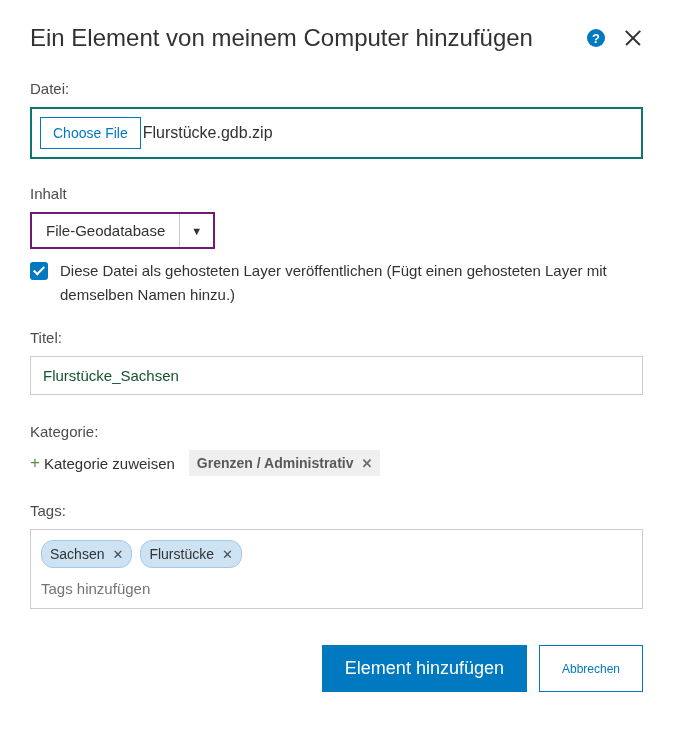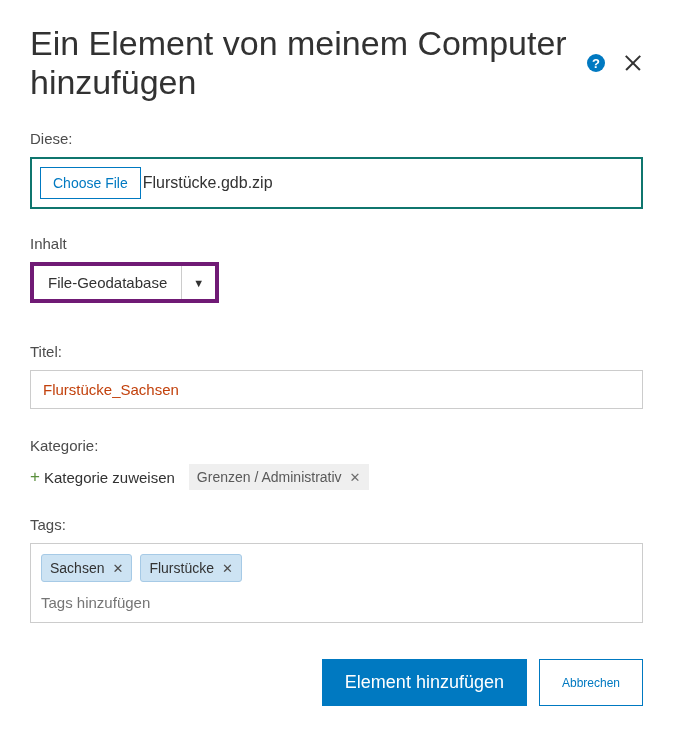--- a/index.html
+++ b/index.html
@@ -12,21 +12,21 @@
     .dialog {
       padding: 24px 30px 30px 30px;
     }
     .header {
       display: flex;
       align-items: center;
       gap: 10px;
       margin-bottom: 28px;
     }
     .title {
-      font-size: 34px;
+      font-size: 24px;
       font-weight: 300;
       color: #323232;
       flex: 1;
     }
     .help-icon {
       width: 18px;
       height: 18px;
       border-radius: 50%;
       background: #0079c1;
       color: #fff;
@@ -78,22 +78,22 @@
       font-size: 14px;
       cursor: pointer;
     }
     .file-name {
       font-size: 16px;
       color: #323232;
     }
 
     .select-wrap {
       display: inline-flex;
-      border: 4px solid #701a75;
-      margin-bottom: 40px;
+      border: 2px solid #701a75;
+      margin-bottom: 10px;
     }
     .select-value {
       padding: 8px 14px;
       font-size: 15px;
       color: #323232;
       background: #fff;
       min-width: 140px;
     }
     .select-caret {
       border-left: 1px solid #ccc;
@@ -135,21 +135,21 @@
       border: solid #fff;
       border-width: 0 2px 2px 0;
       transform: rotate(45deg);
     }
 
     .text-input {
       width: 100%;
       border: 1px solid #ccc;
       padding: 10px 12px;
       font-size: 15px;
-      color: #c2410c;
+      color: #14532d;
       margin-bottom: 28px;
       font-family: inherit;
     }
 
     .cat-row {
       display: flex;
       align-items: center;
       gap: 14px;
       margin-bottom: 26px;
     }
@@ -168,20 +168,21 @@
     }
     .cat-chip {
       background: #efefef;
       border-radius: 0;
       padding: 5px 8px;
       display: inline-flex;
       align-items: center;
       gap: 8px;
       font-size: 14px;
       color: #595959;
+      font-weight: bold;
     }
     .chip-x {
       cursor: pointer;
       color: #6e6e6e;
       font-size: 13px;
     }
 
     .tags-box {
       border: 1px solid #ccc;
       padding: 10px;
@@ -189,21 +190,21 @@
     }
     .tags-list {
       display: flex;
       flex-wrap: wrap;
       gap: 8px;
       margin-bottom: 12px;
     }
     .tag-chip {
       background: #cde3f3;
       border: 1px solid #a6cae6;
-      border-radius: 3px;
+      border-radius: 12px;
       padding: 5px 8px;
       display: inline-flex;
       align-items: center;
       gap: 8px;
       font-size: 14px;
       color: #323232;
     }
     .tag-x {
       cursor: pointer;
       color: #4c4c4c;
@@ -246,32 +247,36 @@
 <body>
 
 <div class="dialog">
 
   <div class="header">
     <div class="title">Ein Element von meinem Computer hinzufügen</div>
     <div class="help-icon">?</div>
     <div class="close-icon"></div>
   </div>
 
-  <div class="field-label">Diese:</div>
+  <div class="field-label">Datei:</div>
   <div class="file-row">
     <button class="choose-file-btn">Choose File</button>
     <span class="file-name">Flurstücke.gdb.zip</span>
   </div>
 
   <div class="field-label">Inhalt</div>
   <div class="select-wrap">
     <div class="select-value">File-Geodatabase</div>
     <div class="select-caret">▼</div>
   </div>
 
+  <div class="checkbox-row">
+    <div class="checkbox"></div>
+    <div>Diese Datei als gehosteten Layer veröffentlichen (Fügt einen gehosteten Layer mit demselben Namen hinzu.)</div>
+  </div>
 
   <div class="field-label">Titel:</div>
   <input class="text-input" type="text" value="Flurstücke_Sachsen" style="">
 
   <div class="field-label">Kategorie:</div>
   <div class="cat-row">
     <span class="assign-cat">
       <span class="plus">+</span>
       <span>Kategorie zuweisen</span>
     </span>

